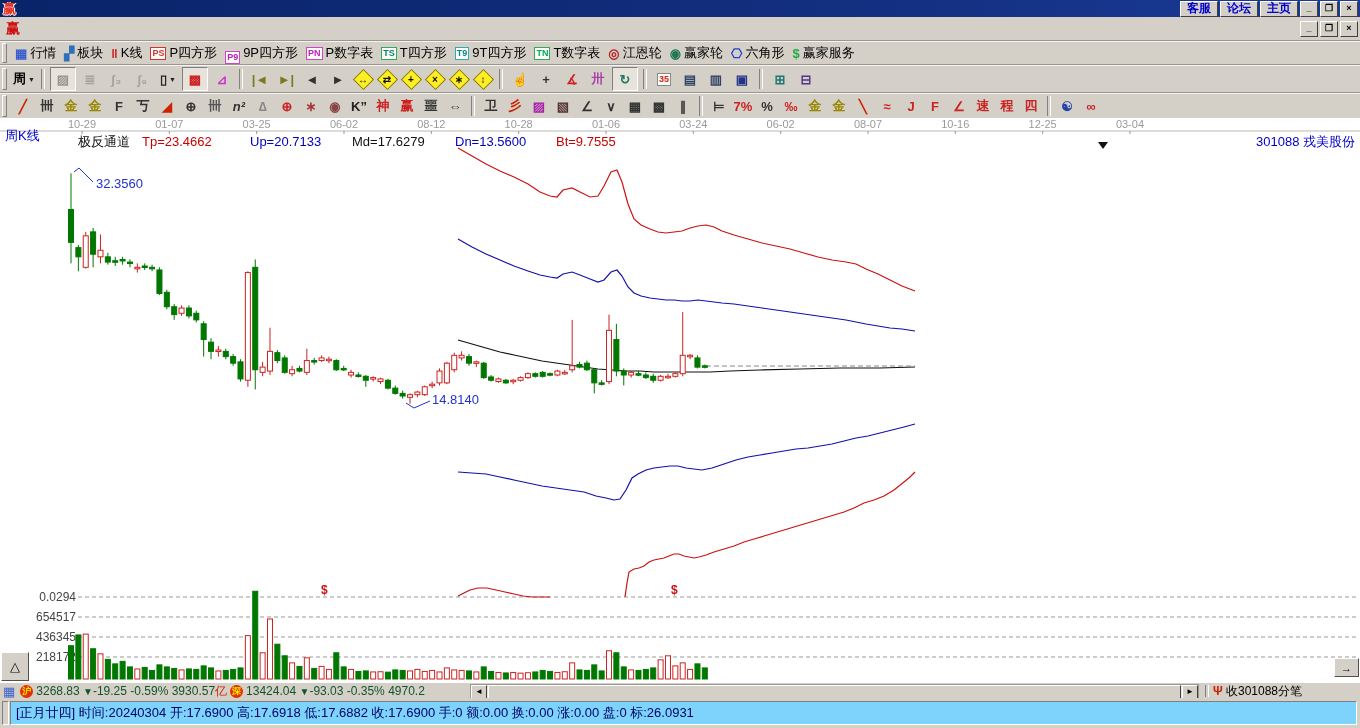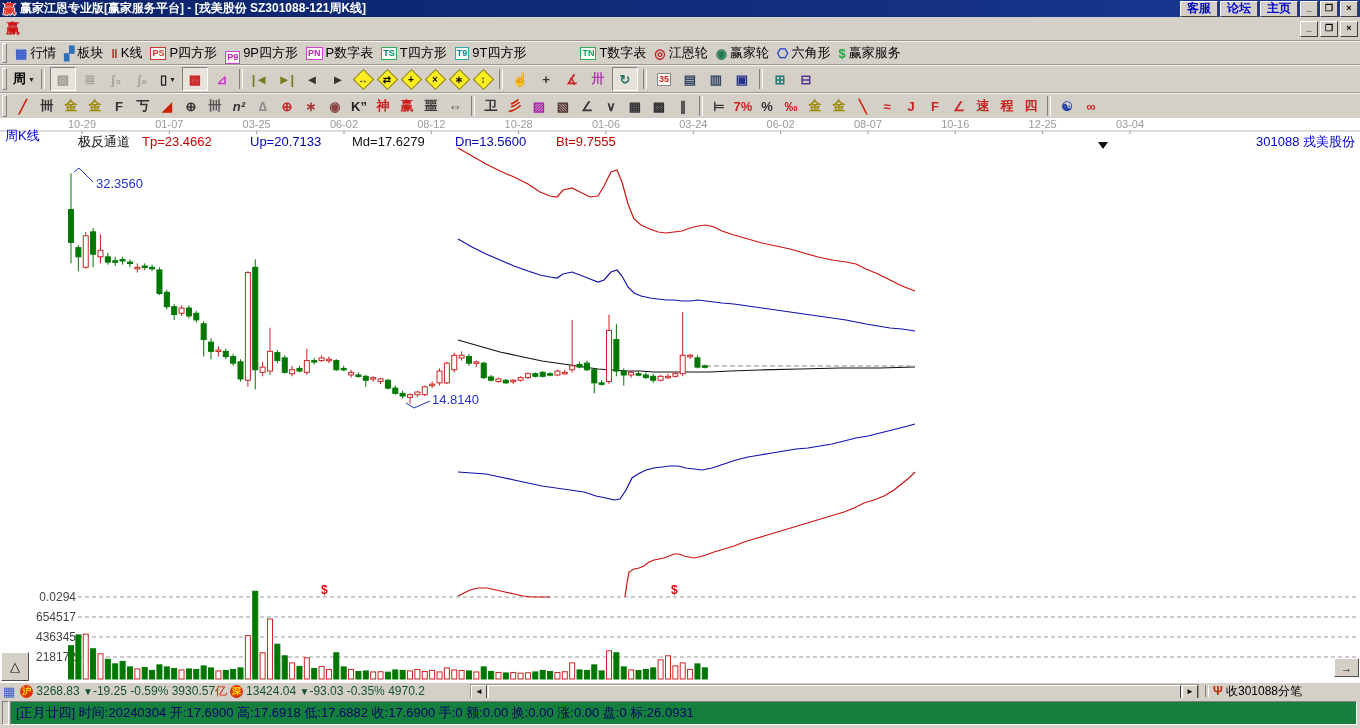--- a/index.html
+++ b/index.html
@@ -63,31 +63,30 @@
   .gridicon{color:#3a5fcd;font-size:13px;margin:0 2px 0 3px}
   #hscroll{position:absolute;left:470px;top:1px;width:727px;height:14px;background:#e8e6e0;
     border:1px solid #9a9690;display:flex}
   .sbtn{width:14px;height:12px;background:#d4d0c8;border:1px solid;border-color:#fff #404040 #404040 #fff;
     font-size:8px;line-height:11px;text-align:center;color:#000}
   #sthumb{flex:1;background:#d4d0c8;border:1px solid;border-color:#fff #404040 #404040 #fff;margin:0 1px}
   .vdiv{width:2px;height:12px;border-left:1px solid #808080;border-right:1px solid #fff;margin:0 3px}
   .antenna{color:#cc2200;font-weight:bold;font-size:12px;margin:0 3px}
   #status2{position:absolute;left:0;top:698px;width:1360px;height:30px;background:#d4d0c8}
   #status2 .panel{position:absolute;left:10px;top:3px;right:3px;height:22px;
-    border:1px solid;border-color:#808080 #fff #fff #808080;background:#15803d;
+    border:1px solid;border-color:#808080 #fff #fff #808080;background:#7dd3fc;
     line-height:22px;padding-left:5px;color:#000066;font-size:13px;white-space:nowrap}
   #status2 .grip2{position:absolute;left:2px;top:3px;width:5px;height:22px;
     border:1px solid;border-color:#808080 #fff #fff #808080}
 </style>
 </head>
 <body>
 
 <div class="titlebar">
   <span class="logo">赢</span>
-  <span>赢家江恩专业版[赢家服务平台] - [戎美股份  SZ301088-121周K线]</span>
   <span class="spacer"></span>
   <span class="tb-textbtn">客服</span>
   <span class="tb-textbtn">论坛</span>
   <span class="tb-textbtn">主页</span>
   <span class="winbtn">_</span>
   <span class="winbtn">❐</span>
   <span class="winbtn">×</span>
 </div>
 
 <div class="menubar">
@@ -126,21 +125,21 @@
     </span>
     <span class="tbtn">
       <span class="ibox" style="border-color: rgb(51, 170, 85); color: rgb(0, 136, 119);">TS</span>
       <span>T四方形</span>
     </span>
     <span class="tbtn">
       <span class="ibox" style="border-color: rgb(51, 170, 170); color: rgb(0, 136, 153);">T9</span>
       <span>9T四方形</span>
     </span>
     <span class="tbtn">
-      <span class="ibox" style="border-color: rgb(51, 170, 85); color: rgb(0, 170, 102); margin-left: 46px;">TN</span>
+      <span class="ibox" style="border-color: rgb(51, 170, 85); color: rgb(0, 170, 102);">TN</span>
       <span>T数字表</span>
     </span>
     <span class="tbtn">
       <span class="ig" style="color: rgb(187, 34, 34);">◎</span>
       <span>江恩轮</span>
     </span>
     <span class="tbtn">
       <span class="ig" style="color: rgb(34, 119, 85);">◉</span>
       <span>赢家轮</span>
     </span>

